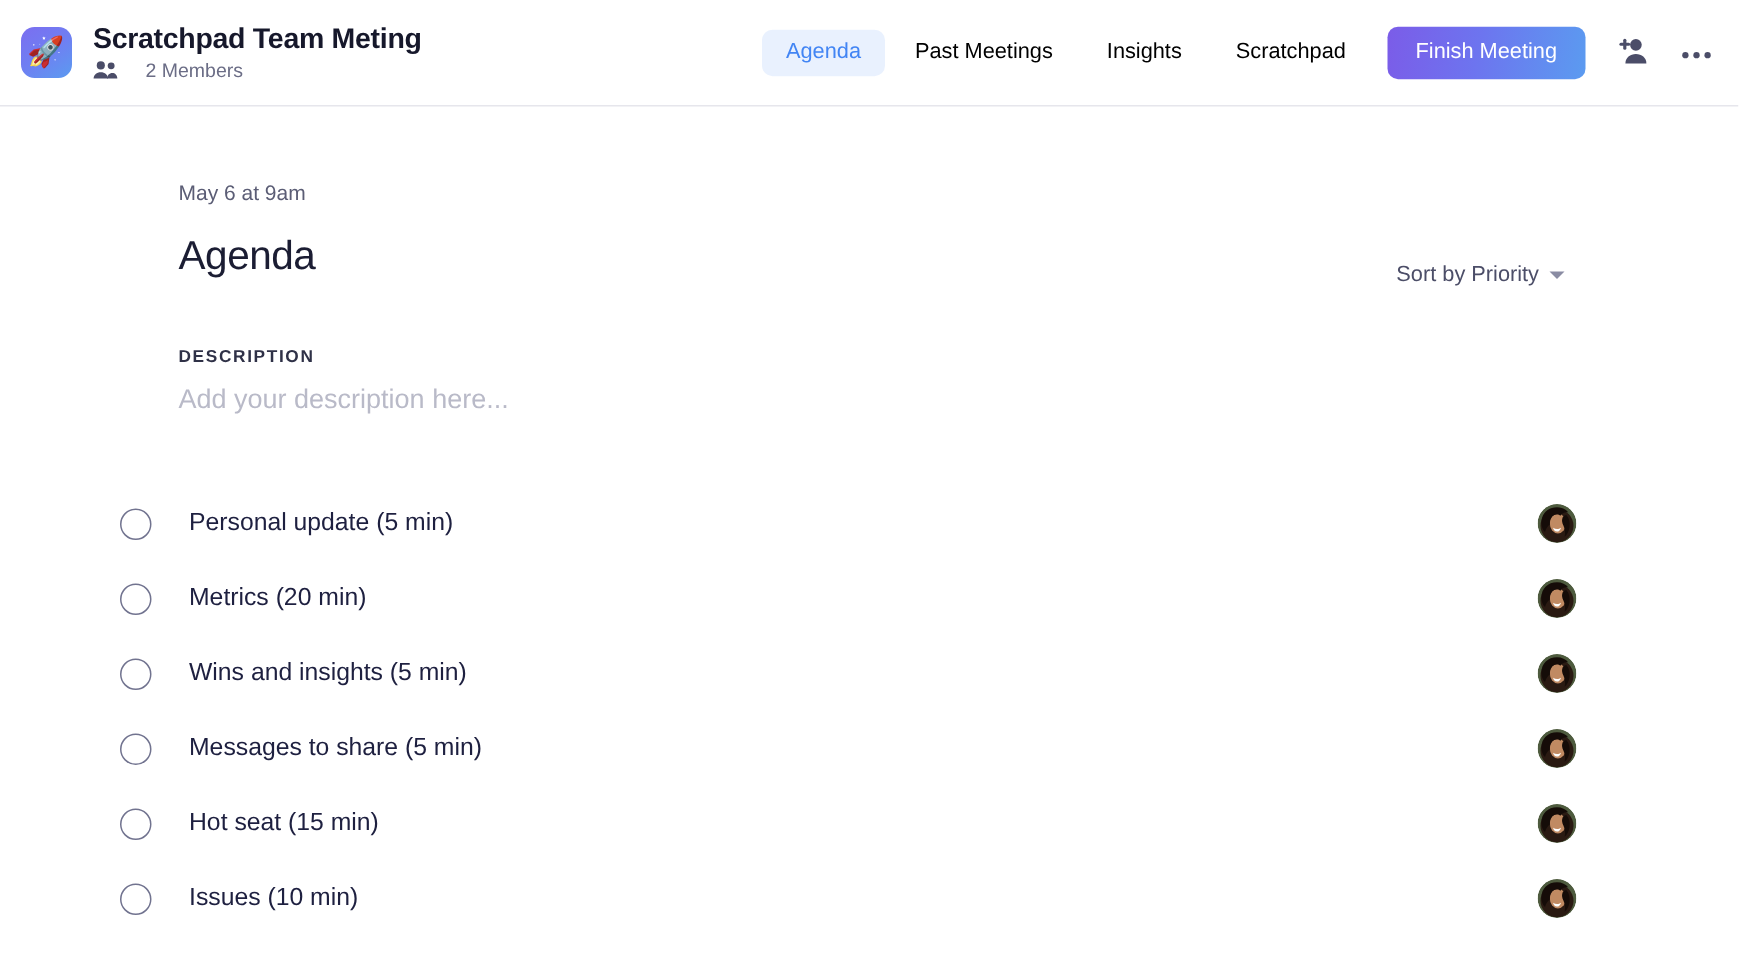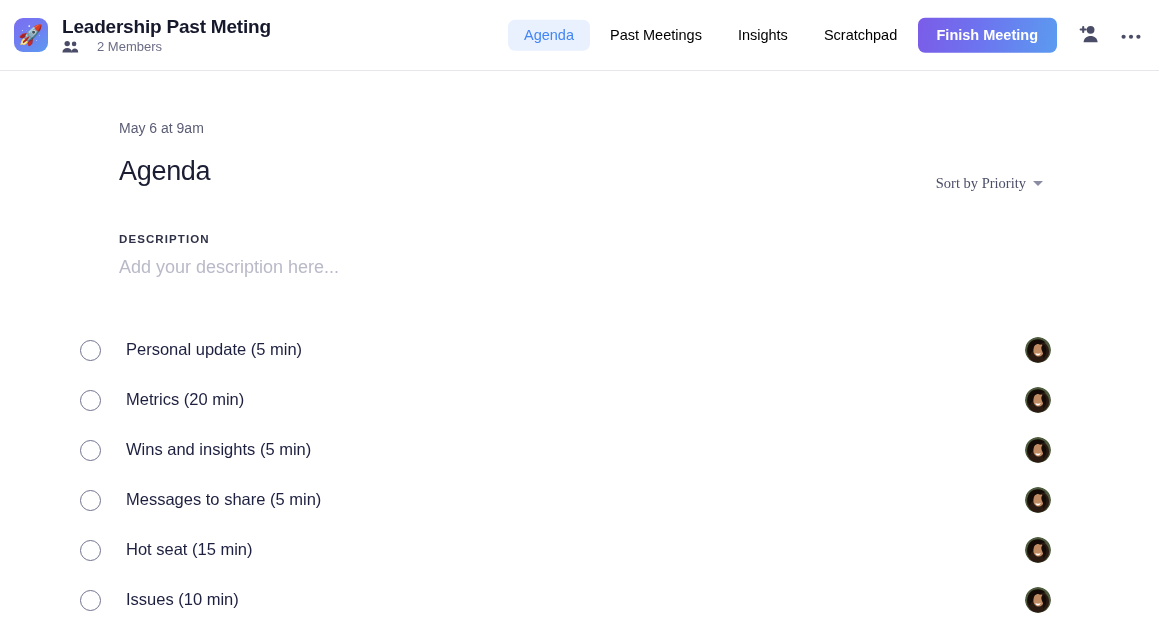--- a/index.html
+++ b/index.html
@@ -105,21 +105,21 @@
     transform: translateY(-50%);
     display: flex;
     align-items: center;
     gap: 18px;
   }
 
   .finish-btn {
     background: linear-gradient(100deg, #7b5ce8 0%, #6d74ef 45%, #5b9bf0 100%);
     color: #ffffff;
     font-size: 14.5px;
-    font-weight: bold;
+    font-weight: normal;
     border: none;
     border-radius: 7px;
     padding: 10px 19px;
     cursor: pointer;
     font-family: inherit;
     line-height: 1;
     white-space: nowrap;
   }
 
   .icon-btn {
@@ -167,21 +167,21 @@
 
   .sort-control {
     display: flex;
     align-items: center;
     gap: 7px;
     font-size: 14.5px;
     color: #4c4e68;
     cursor: pointer;
     background: transparent;
     border: none;
-    font-family: Liberation Serif, serif;
+    font-family: Liberation Sans, sans-serif;
     margin-top: 25px;
   }
 
   .caret {
     width: 0; height: 0;
     border-left: 5px solid transparent;
     border-right: 5px solid transparent;
     border-top: 5px solid #8a8ca3;
     display: block;
   }
@@ -252,21 +252,21 @@
 </head>
 <body>
 
 <header class="app-header">
 
   <div class="brand">
     <div class="app-logo">
       <span>🚀</span>
     </div>
     <div class="brand-text">
-      <div class="meeting-title">Leadership Past Meting</div>
+      <div class="meeting-title">Scratchpad Team Meting</div>
       <div class="members-line">
         <span class="members-icon">
           <svg viewBox="0 0 17 13" width="17" height="13" xmlns="http://www.w3.org/2000/svg">
             <circle cx="5.2" cy="3.6" r="2.7" fill="#4b4d68"></circle>
             <circle cx="12.1" cy="3.9" r="2.3" fill="#4b4d68"></circle>
             <path d="M0.4 12.4c0-2.6 2.1-4.3 4.8-4.3s4.8 1.7 4.8 4.3z" fill="#4b4d68"></path>
             <path d="M9.4 12.4c0-2.2 1.5-3.8 3.5-3.8 1.7 0 3.3 1.2 3.3 3.8z" fill="#4b4d68"></path>
           </svg>
         </span>
         <span>2 Members</span>

